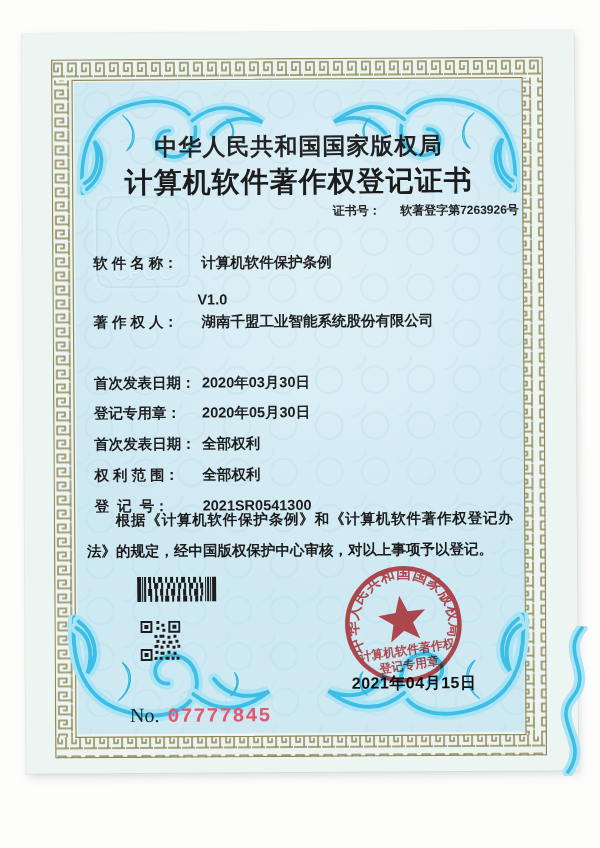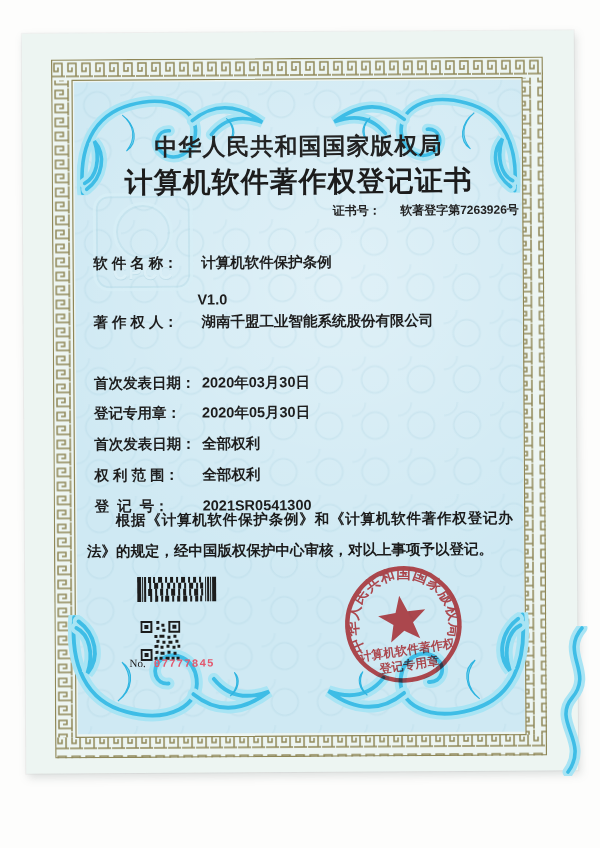--- a/index.html
+++ b/index.html
@@ -47,21 +47,21 @@
        font-family:"Liberation Sans","DejaVu Sans",sans-serif;}
   .lbl{display:inline-block;width:104px;white-space:pre;margin-top:25px;}
   .val{display:inline-block;}
   .v2{position:absolute;left:174px;top:222px;font-size:14.5px;font-weight:bold;color:#1e1e1e;
       font-family:"Liberation Sans","DejaVu Sans",sans-serif;margin-top:37px;}
   .stmt{position:absolute;left:62px;top:472px;width:426px;font-size:14.5px;font-weight:600;
         color:#1b1b1b;line-height:31px;text-align:justify;text-indent:2em;
         font-family:"Liberation Sans","DejaVu Sans",sans-serif;}
   .barcode{position:absolute;left:112px;top:544px;}
   .qrcode{position:absolute;left:115px;top:588px;}
-  .serial{position:absolute;left:104px;top:624px;font-size:11px;color:#222;}
+  .serial{position:absolute;left:104px;top:671px;font-size:20px;color:#222;}
   .serial .num{color:#e2586e;font-family:"Liberation Mono","DejaVu Sans Mono",monospace;
                font-weight:bold;letter-spacing:1px;margin-left:8px;}
   .issuedate{position:absolute;left:326px;top:642px;font-size:16px;font-weight:bold;color:#111;
              letter-spacing:.5px;font-family:"Liberation Sans","DejaVu Sans",sans-serif;}
   .seal{position:absolute;left:296px;top:511px;width:164px;height:164px;
         mix-blend-mode:multiply;opacity:.9;transform:rotate(-8deg);}
   .sealtxt{font-family:"Liberation Sans","DejaVu Sans",sans-serif;font-weight:bold;}
   .edgewave{position:absolute;left:552px;top:626px;width:46px;height:150px;}
 </style>
 </head>
@@ -249,20 +249,21 @@
           <rect x="25" y="36" width="4" height="3"></rect>
           <rect x="31" y="36" width="3" height="3"></rect>
           <rect x="36" y="36" width="3" height="3"></rect>
       </g>
     </svg>
 
     <div class="serial">
       <span>No.</span><span class="num">07777845</span>
     </div>
 
+    <div class="issuedate">2021年04月15日</div>
 
     <svg class="seal" viewBox="-82 -82 164 164">
       <circle cx="0" cy="0" r="56" fill="none" stroke="#cf3a3e" stroke-width="4.5"></circle>
       <path id="sealArc" d="M -41.7,19.4 A 46,46 0 1 1 41.7,19.4" fill="none"></path>
       <text class="sealtxt" font-size="14.5" fill="#cf3a3e" letter-spacing="0.8">
         <textPath href="#sealArc" startOffset="0">中华人民共和国国家版权局</textPath>
       </text>
       <polygon fill="#cf3a3e" points="0,-25 6.1,-8.4 23.8,-7.7 9.9,3.2 14.7,20.2 0,10.4 -14.7,20.2 -9.9,3.2 -23.8,-7.7 -6.1,-8.4" transform="translate(0,-4)"></polygon>
       <text class="sealtxt" x="0" y="30" text-anchor="middle" font-size="12" fill="#cf3a3e">计算机软件著作权</text>
       <text class="sealtxt" x="0" y="45" text-anchor="middle" font-size="12" fill="#cf3a3e">登记专用章</text>

